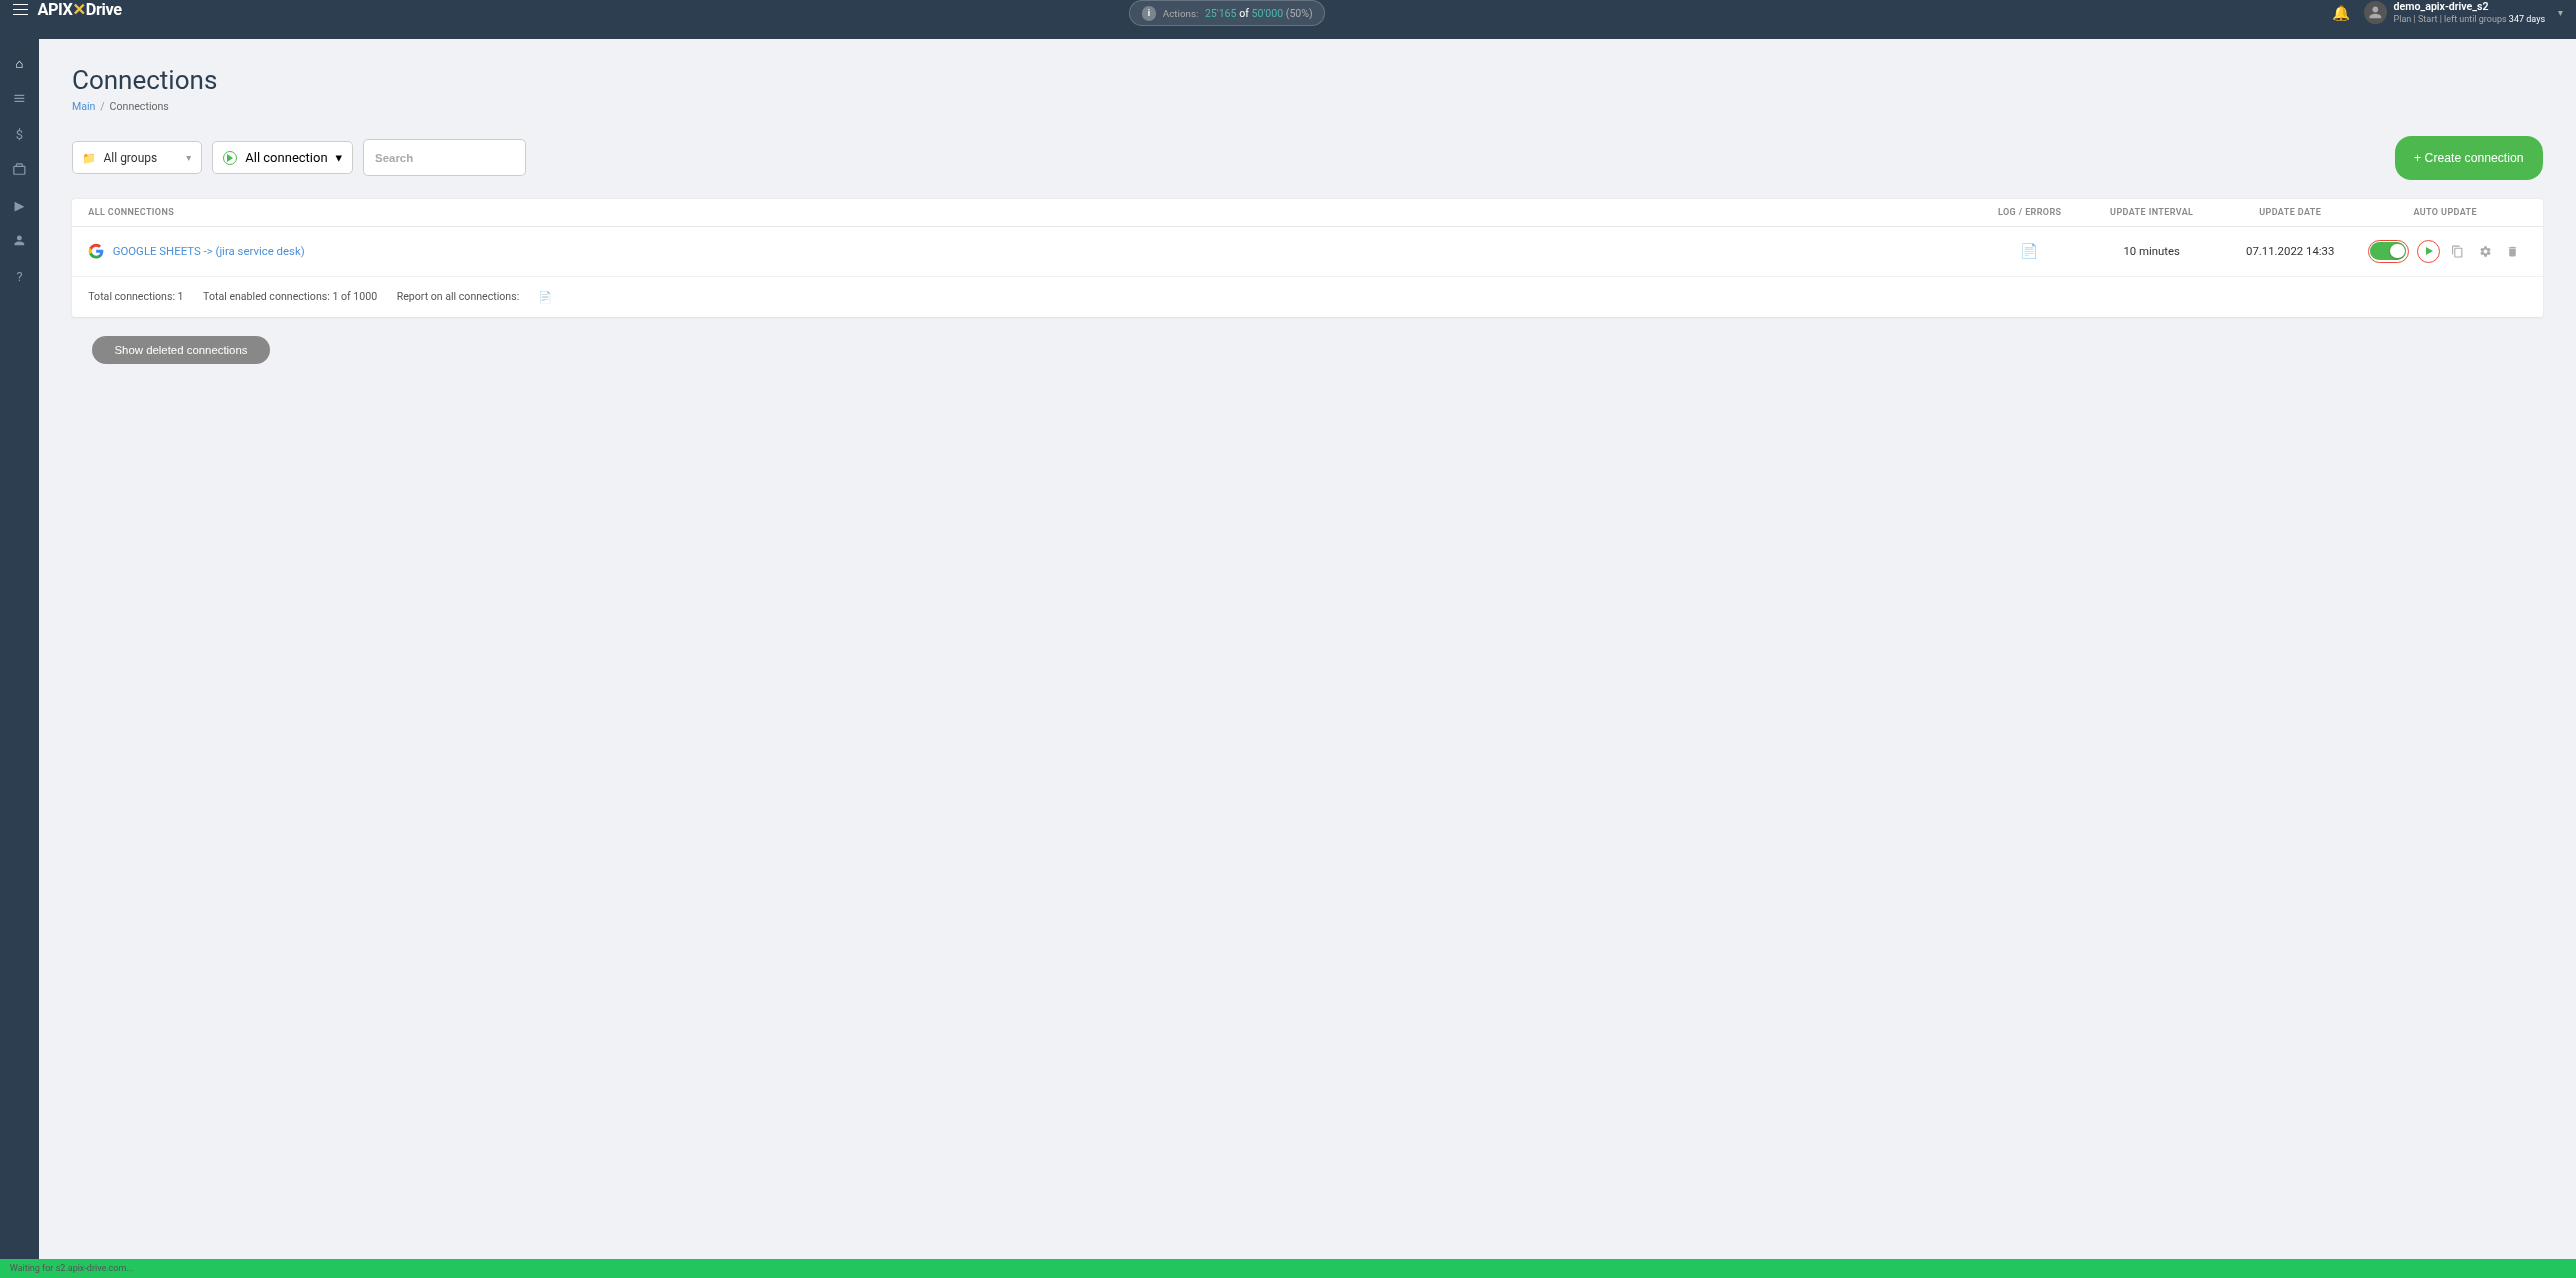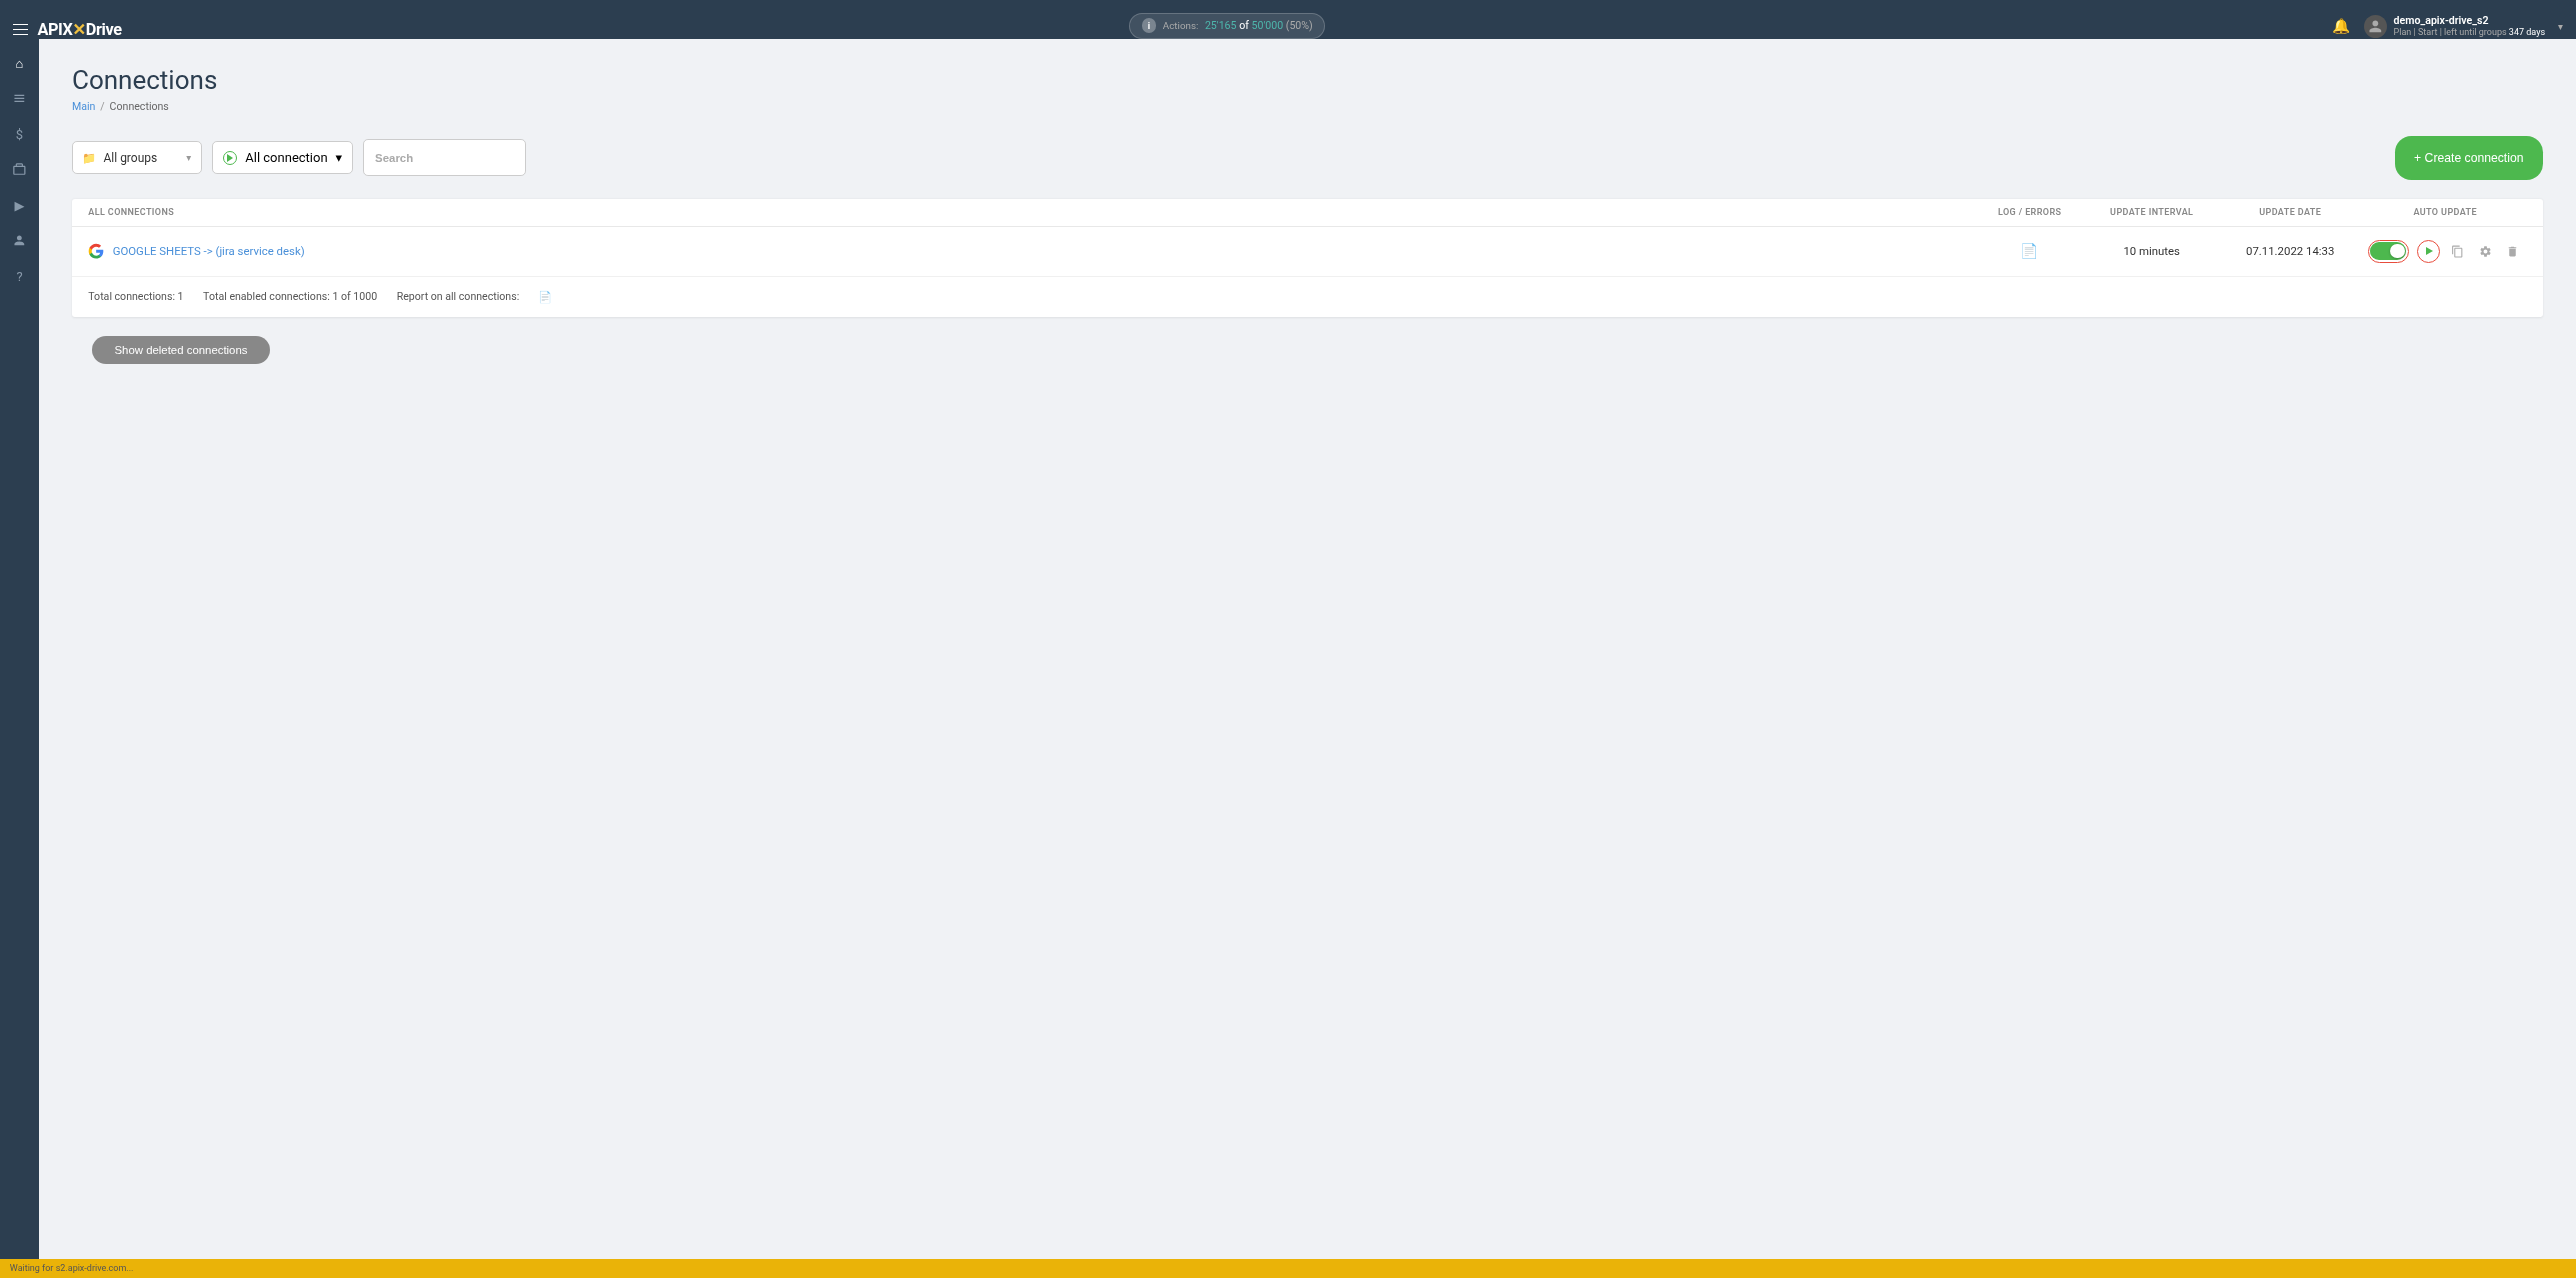--- a/index.html
+++ b/index.html
@@ -4,21 +4,21 @@
   <style>
     * { box-sizing: border-box; margin: 0; padding: 0; }
     body { font-family: -apple-system, BlinkMacSystemFont, 'Segoe UI', Roboto, sans-serif; background: #f0f2f5; display: flex; flex-direction: column; height: 100vh; overflow: hidden; }
 
     
     .topbar {
       background: #2c3e50;
       color: white;
       height: 39px;
       display: flex;
-      align-items: flex-end;
+      align-items: flex-start;
       padding: 0 13px;
       justify-content: space-between;
       flex-shrink: 0;
       z-index: 100;
     }
     .topbar-left { display: flex; align-items: center; gap: 9.8px; }
     .hamburger { cursor: pointer; display: flex; flex-direction: column; gap: 3.3px; }
     .hamburger span { display: block; width: 14.7px; height: 1.6px; background: white; }
     .logo { display: flex; align-items: center; }
     .logo-text { font-size: 16.3px; font-weight: 700; color: white; letter-spacing: -0.4px; }
@@ -241,21 +241,21 @@
       color: white;
       border: none;
       border-radius: 16.3px;
       padding: 8.1px 23px;
       font-size: 11.4px;
       cursor: pointer;
     }
 
     
     .statusbar {
-      background: #eab308;
+      background: #22c55e;
       height: 19.5px;
       display: flex;
       align-items: center;
       padding: 0 9.8px;
       font-size: 9px;
       color: #555;
       flex-shrink: 0;
     }
   </style>
 </head>

